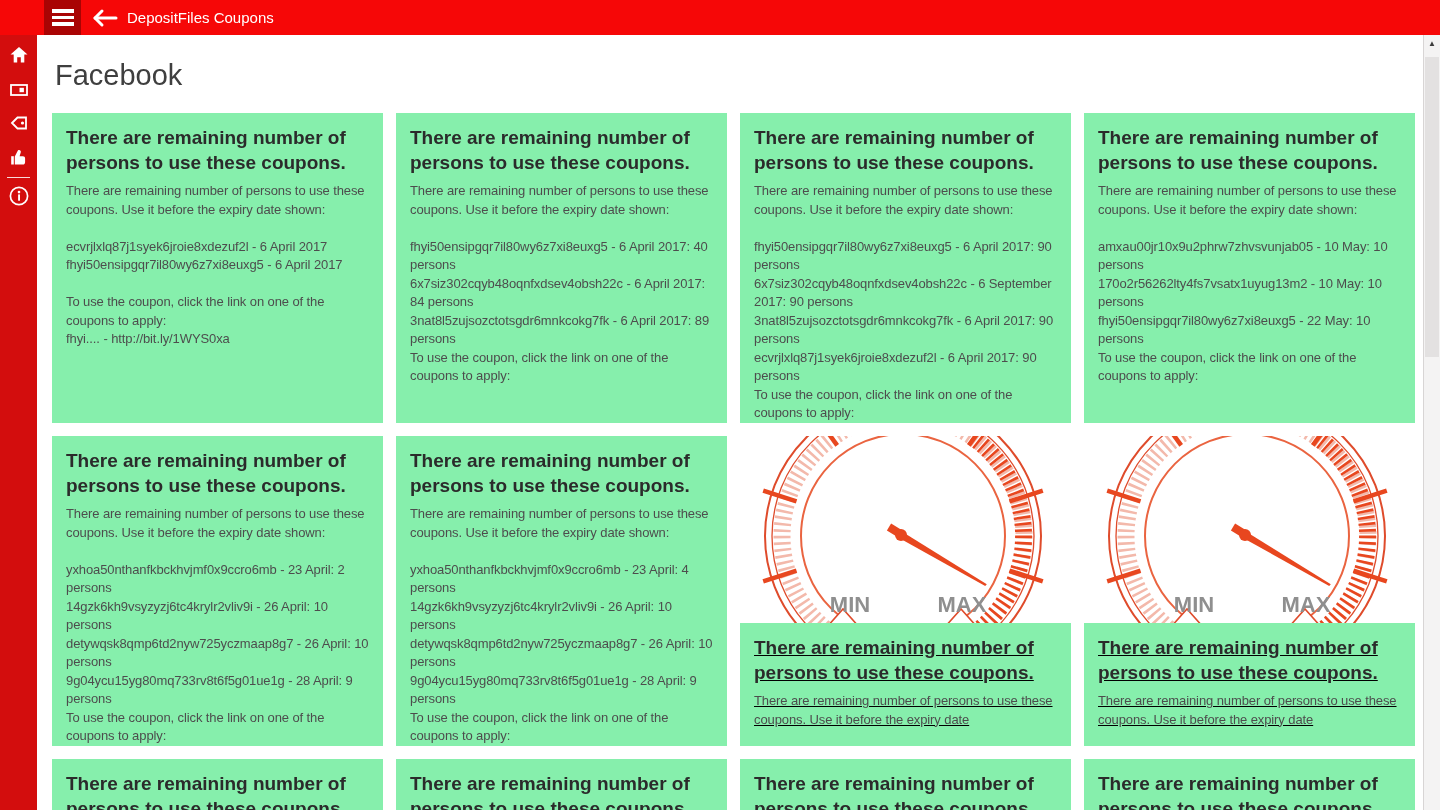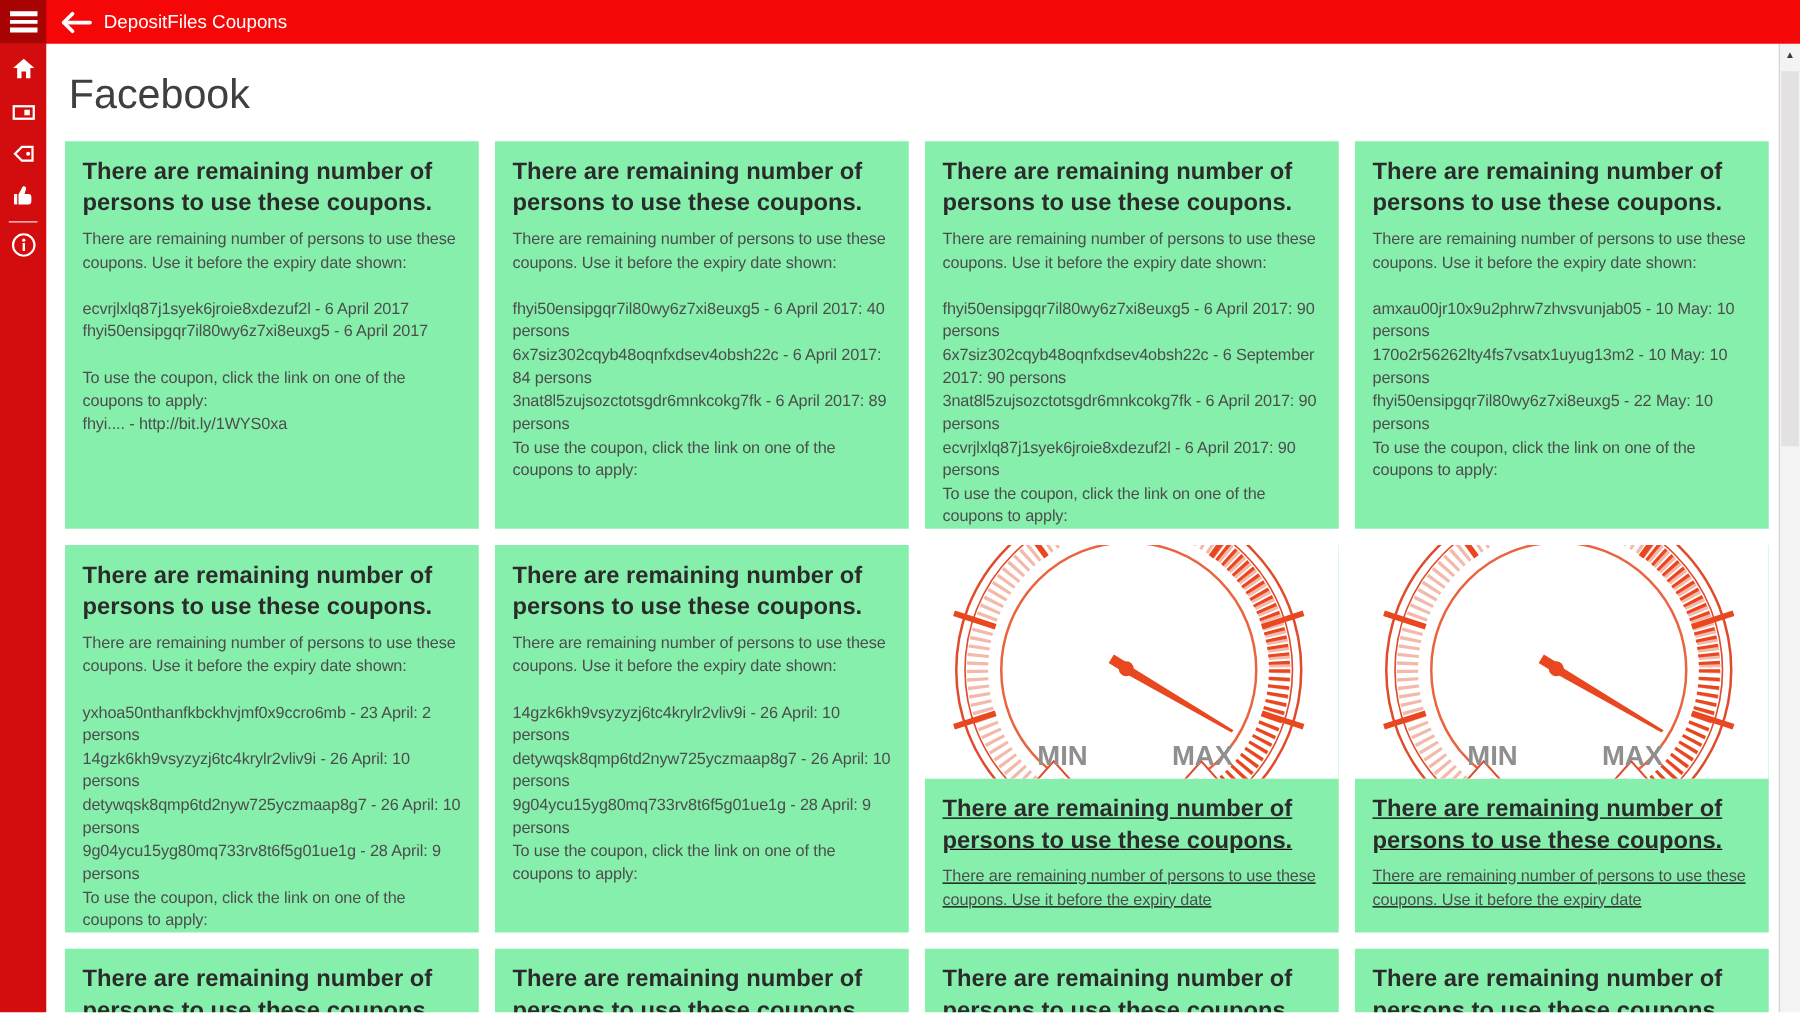--- a/index.html
+++ b/index.html
@@ -1,36 +1,36 @@
 <!DOCTYPE html>
 <html><head>
 <meta charset="utf-8">
 <style>
   html,body{margin:0;padding:0;}
   body{
     width:1440px;height:810px;overflow:hidden;position:relative;
     background:#ffffff;font-family:"Liberation Sans",sans-serif;
   }
   
-  .topbar{position:absolute;top:0;left:0;right:0;height:35px;background:#f60707;display:flex;align-items:center;z-index:5;}
+  .topbar{position:absolute;top:0;left:0;right:0;height:35px;background:#f60707;display:flex;align-items:center;z-index:5;padding-left:44px;}
   .hamburger-btn{width:37px;height:35px;background:#a90404;display:flex;flex-direction:column;justify-content:center;align-items:center;gap:3px;cursor:pointer;flex:0 0 37px;}
   .hamburger-btn i{display:block;width:22px;height:3.5px;background:#fff;}
   .back-btn{margin-left:7px;width:34px;height:35px;display:flex;align-items:center;justify-content:center;cursor:pointer;}
   .app-title{color:#ffffff;font-size:15px;margin-left:5px;white-space:nowrap;}
   
   .sidebar{position:absolute;top:35px;left:0;bottom:0;width:37px;background:#d30d0d;z-index:4;}
   .side-item{position:absolute;left:0;width:37px;height:24px;display:flex;justify-content:center;align-items:center;cursor:pointer;}
   .side-divider{position:absolute;left:7px;width:23px;height:1px;background:#ffffff;opacity:.85;}
   
   .scrollbar{position:absolute;top:35px;right:0;bottom:0;width:16px;background:#f4f3f3;border-left:1px solid #d8d5d5;z-index:4;}
   .scroll-up{height:17px;display:flex;align-items:center;justify-content:center;font-size:8px;color:#3c3c3c;cursor:pointer;}
   .scroll-thumb{position:absolute;top:22px;left:1px;width:14px;height:300px;background:#e3e1e1;cursor:grab;}
   
   .content{position:absolute;left:37px;top:35px;right:16px;bottom:0;overflow:hidden;background:#fff;}
-  .page-heading{margin:20px 0 0 18px;font-size:33px;font-weight:300;color:#3f3f3f;line-height:40px;}
+  .page-heading{margin:20px 0 0 18px;font-size:29px;font-weight:300;color:#3f3f3f;line-height:40px;}
   .grid{margin:18px 0 0 15px;display:grid;grid-template-columns:repeat(4,331px);grid-auto-rows:310px;gap:13px;}
   .card{background:#86efac;overflow:hidden;box-sizing:border-box;padding:10px 14px;cursor:pointer;}
   .card.gauge{padding:0;text-decoration:underline;}
   .gauge-img{width:331px;height:187px;background:#ffffff;overflow:hidden;}
   .gauge-text{padding:10px 14px;}
   .card-title{font-size:19px;font-weight:bold;color:#2b2b2b;line-height:25px;margin:2px 0 7px 0;}
   .body-line{font-size:13px;color:#4d4d4d;line-height:18.5px;min-height:18.5px;letter-spacing:-0.1px;word-wrap:break-word;}
 </style>
 </head>
 <body>
@@ -134,20 +134,21 @@
         <div class="body-line">yxhoa50nthanfkbckhvjmf0x9ccro6mb - 23 April: 2 persons</div>
         <div class="body-line">14gzk6kh9vsyzyzj6tc4krylr2vliv9i - 26 April: 10 persons</div>
         <div class="body-line">detywqsk8qmp6td2nyw725yczmaap8g7 - 26 April: 10 persons</div>
         <div class="body-line">9g04ycu15yg80mq733rv8t6f5g01ue1g - 28 April: 9 persons</div>
         <div class="body-line">To use the coupon, click the link on one of the coupons to apply:</div>
       </article>
       <article class="card">
         <div class="card-title">There are remaining number of persons to use these coupons.</div>
         <div class="body-line">There are remaining number of persons to use these coupons. Use it before the expiry date shown:</div>
         <div class="body-line">&nbsp;</div>
+        <div class="body-line">yxhoa50nthanfkbckhvjmf0x9ccro6mb - 23 April: 4 persons</div>
         <div class="body-line">14gzk6kh9vsyzyzj6tc4krylr2vliv9i - 26 April: 10 persons</div>
         <div class="body-line">detywqsk8qmp6td2nyw725yczmaap8g7 - 26 April: 10 persons</div>
         <div class="body-line">9g04ycu15yg80mq733rv8t6f5g01ue1g - 28 April: 9 persons</div>
         <div class="body-line">To use the coupon, click the link on one of the coupons to apply:</div>
       </article>
       <article class="card gauge">
         <div class="gauge-img"><svg width="331" height="187" viewBox="0 0 331 187">
     <circle cx="163" cy="100" r="121" fill="none" stroke="#f3b9ab" stroke-width="17" stroke-dasharray="2.6 3.8"></circle>
     <path d="M232.4,1 A121,121 0 0 1 111.9,209.7" fill="none" stroke="#e8471f" stroke-width="17" stroke-dasharray="2.6 3.8"></path>
     <circle cx="163" cy="100" r="138" fill="none" stroke="#df4b2b" stroke-width="2"></circle>

